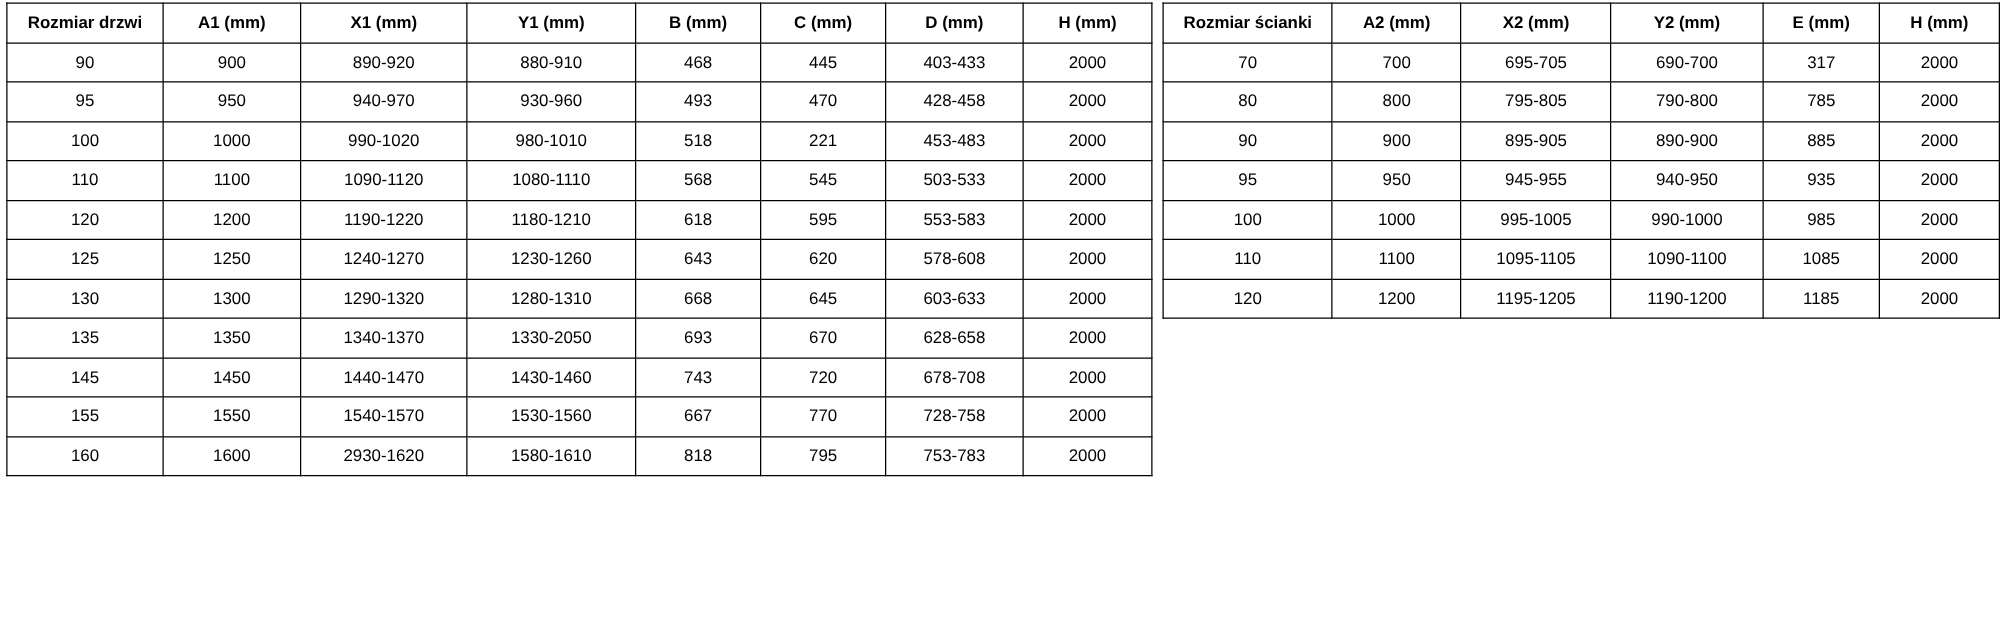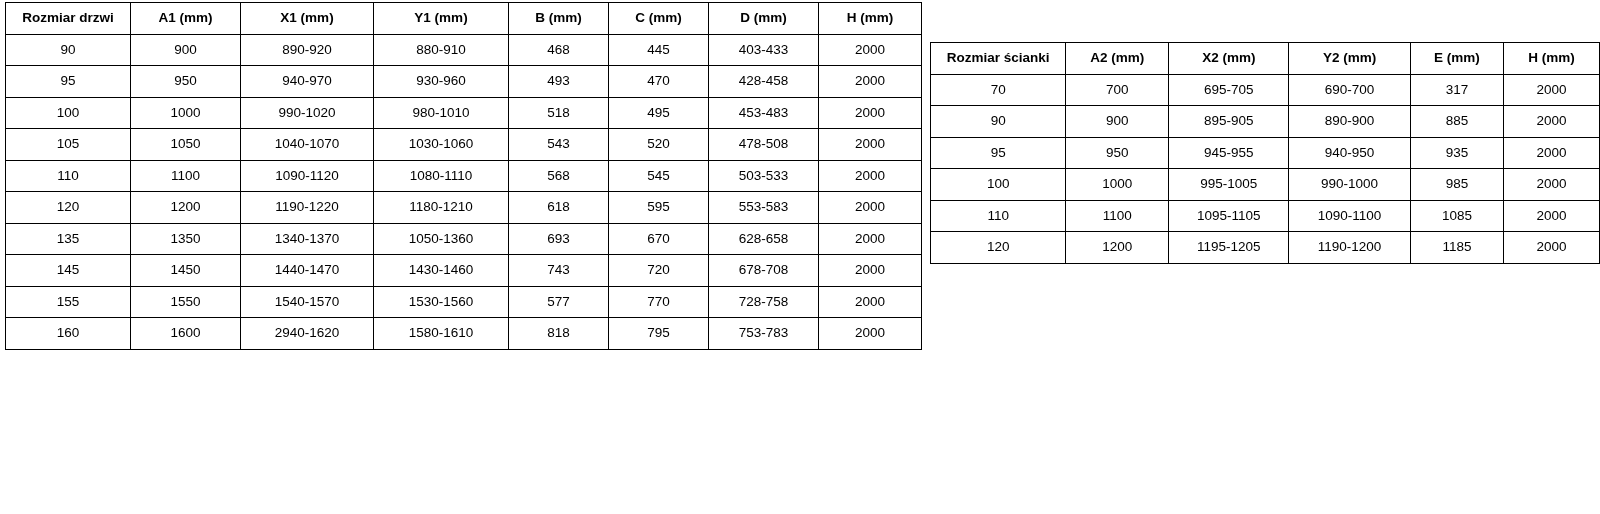--- a/index.html
+++ b/index.html
@@ -22,21 +22,20 @@
   .table-wrap {
     position: absolute;
   }
   #doors-table-wrap {
     left: 5px;
     top: 2px;
   }
   #walls-table-wrap {
     left: 930px;
     top: 2px;
-    margin-top: 40px;
   }
   table {
     border-collapse: collapse;
     table-layout: fixed;
     border-radius: 21px;
   }
   table td, table th {
     border: 1px solid #000000;
     text-align: center;
     vertical-align: middle;
@@ -116,32 +115,22 @@
             <td>470</td>
             <td>428-458</td>
             <td>2000</td>
           </tr>
           <tr>
             <td>100</td>
             <td>1000</td>
             <td>990-1020</td>
             <td>980-1010</td>
             <td>518</td>
-            <td>495</td>
+            <td>221</td>
             <td>453-483</td>
-            <td>2000</td>
-          </tr>
-          <tr>
-            <td>105</td>
-            <td>1050</td>
-            <td>1040-1070</td>
-            <td>1030-1060</td>
-            <td>543</td>
-            <td>520</td>
-            <td>478-508</td>
             <td>2000</td>
           </tr>
           <tr>
             <td>110</td>
             <td>1100</td>
             <td>1090-1120</td>
             <td>1080-1110</td>
             <td>568</td>
             <td>545</td>
             <td>503-533</td>
@@ -151,53 +140,73 @@
             <td>120</td>
             <td>1200</td>
             <td>1190-1220</td>
             <td>1180-1210</td>
             <td>618</td>
             <td>595</td>
             <td>553-583</td>
             <td>2000</td>
           </tr>
           <tr>
+            <td>125</td>
+            <td>1250</td>
+            <td>1240-1270</td>
+            <td>1230-1260</td>
+            <td>643</td>
+            <td>620</td>
+            <td>578-608</td>
+            <td>2000</td>
+          </tr>
+          <tr>
+            <td>130</td>
+            <td>1300</td>
+            <td>1290-1320</td>
+            <td>1280-1310</td>
+            <td>668</td>
+            <td>645</td>
+            <td>603-633</td>
+            <td>2000</td>
+          </tr>
+          <tr>
             <td>135</td>
             <td>1350</td>
             <td>1340-1370</td>
-            <td>1050-1360</td>
+            <td>1330-2050</td>
             <td>693</td>
             <td>670</td>
             <td>628-658</td>
             <td>2000</td>
           </tr>
           <tr>
             <td>145</td>
             <td>1450</td>
             <td>1440-1470</td>
             <td>1430-1460</td>
             <td>743</td>
             <td>720</td>
             <td>678-708</td>
             <td>2000</td>
           </tr>
           <tr>
             <td>155</td>
             <td>1550</td>
             <td>1540-1570</td>
             <td>1530-1560</td>
-            <td>577</td>
+            <td>667</td>
             <td>770</td>
             <td>728-758</td>
             <td>2000</td>
           </tr>
           <tr>
             <td>160</td>
             <td>1600</td>
-            <td>2940-1620</td>
+            <td>2930-1620</td>
             <td>1580-1610</td>
             <td>818</td>
             <td>795</td>
             <td>753-783</td>
             <td>2000</td>
           </tr>
         </tbody>
     </table>
   </div>
 
@@ -224,20 +233,28 @@
       <tbody>
           <tr>
             <td>70</td>
             <td>700</td>
             <td>695-705</td>
             <td>690-700</td>
             <td>317</td>
             <td>2000</td>
           </tr>
           <tr>
+            <td>80</td>
+            <td>800</td>
+            <td>795-805</td>
+            <td>790-800</td>
+            <td>785</td>
+            <td>2000</td>
+          </tr>
+          <tr>
             <td>90</td>
             <td>900</td>
             <td>895-905</td>
             <td>890-900</td>
             <td>885</td>
             <td>2000</td>
           </tr>
           <tr>
             <td>95</td>
             <td>950</td>

